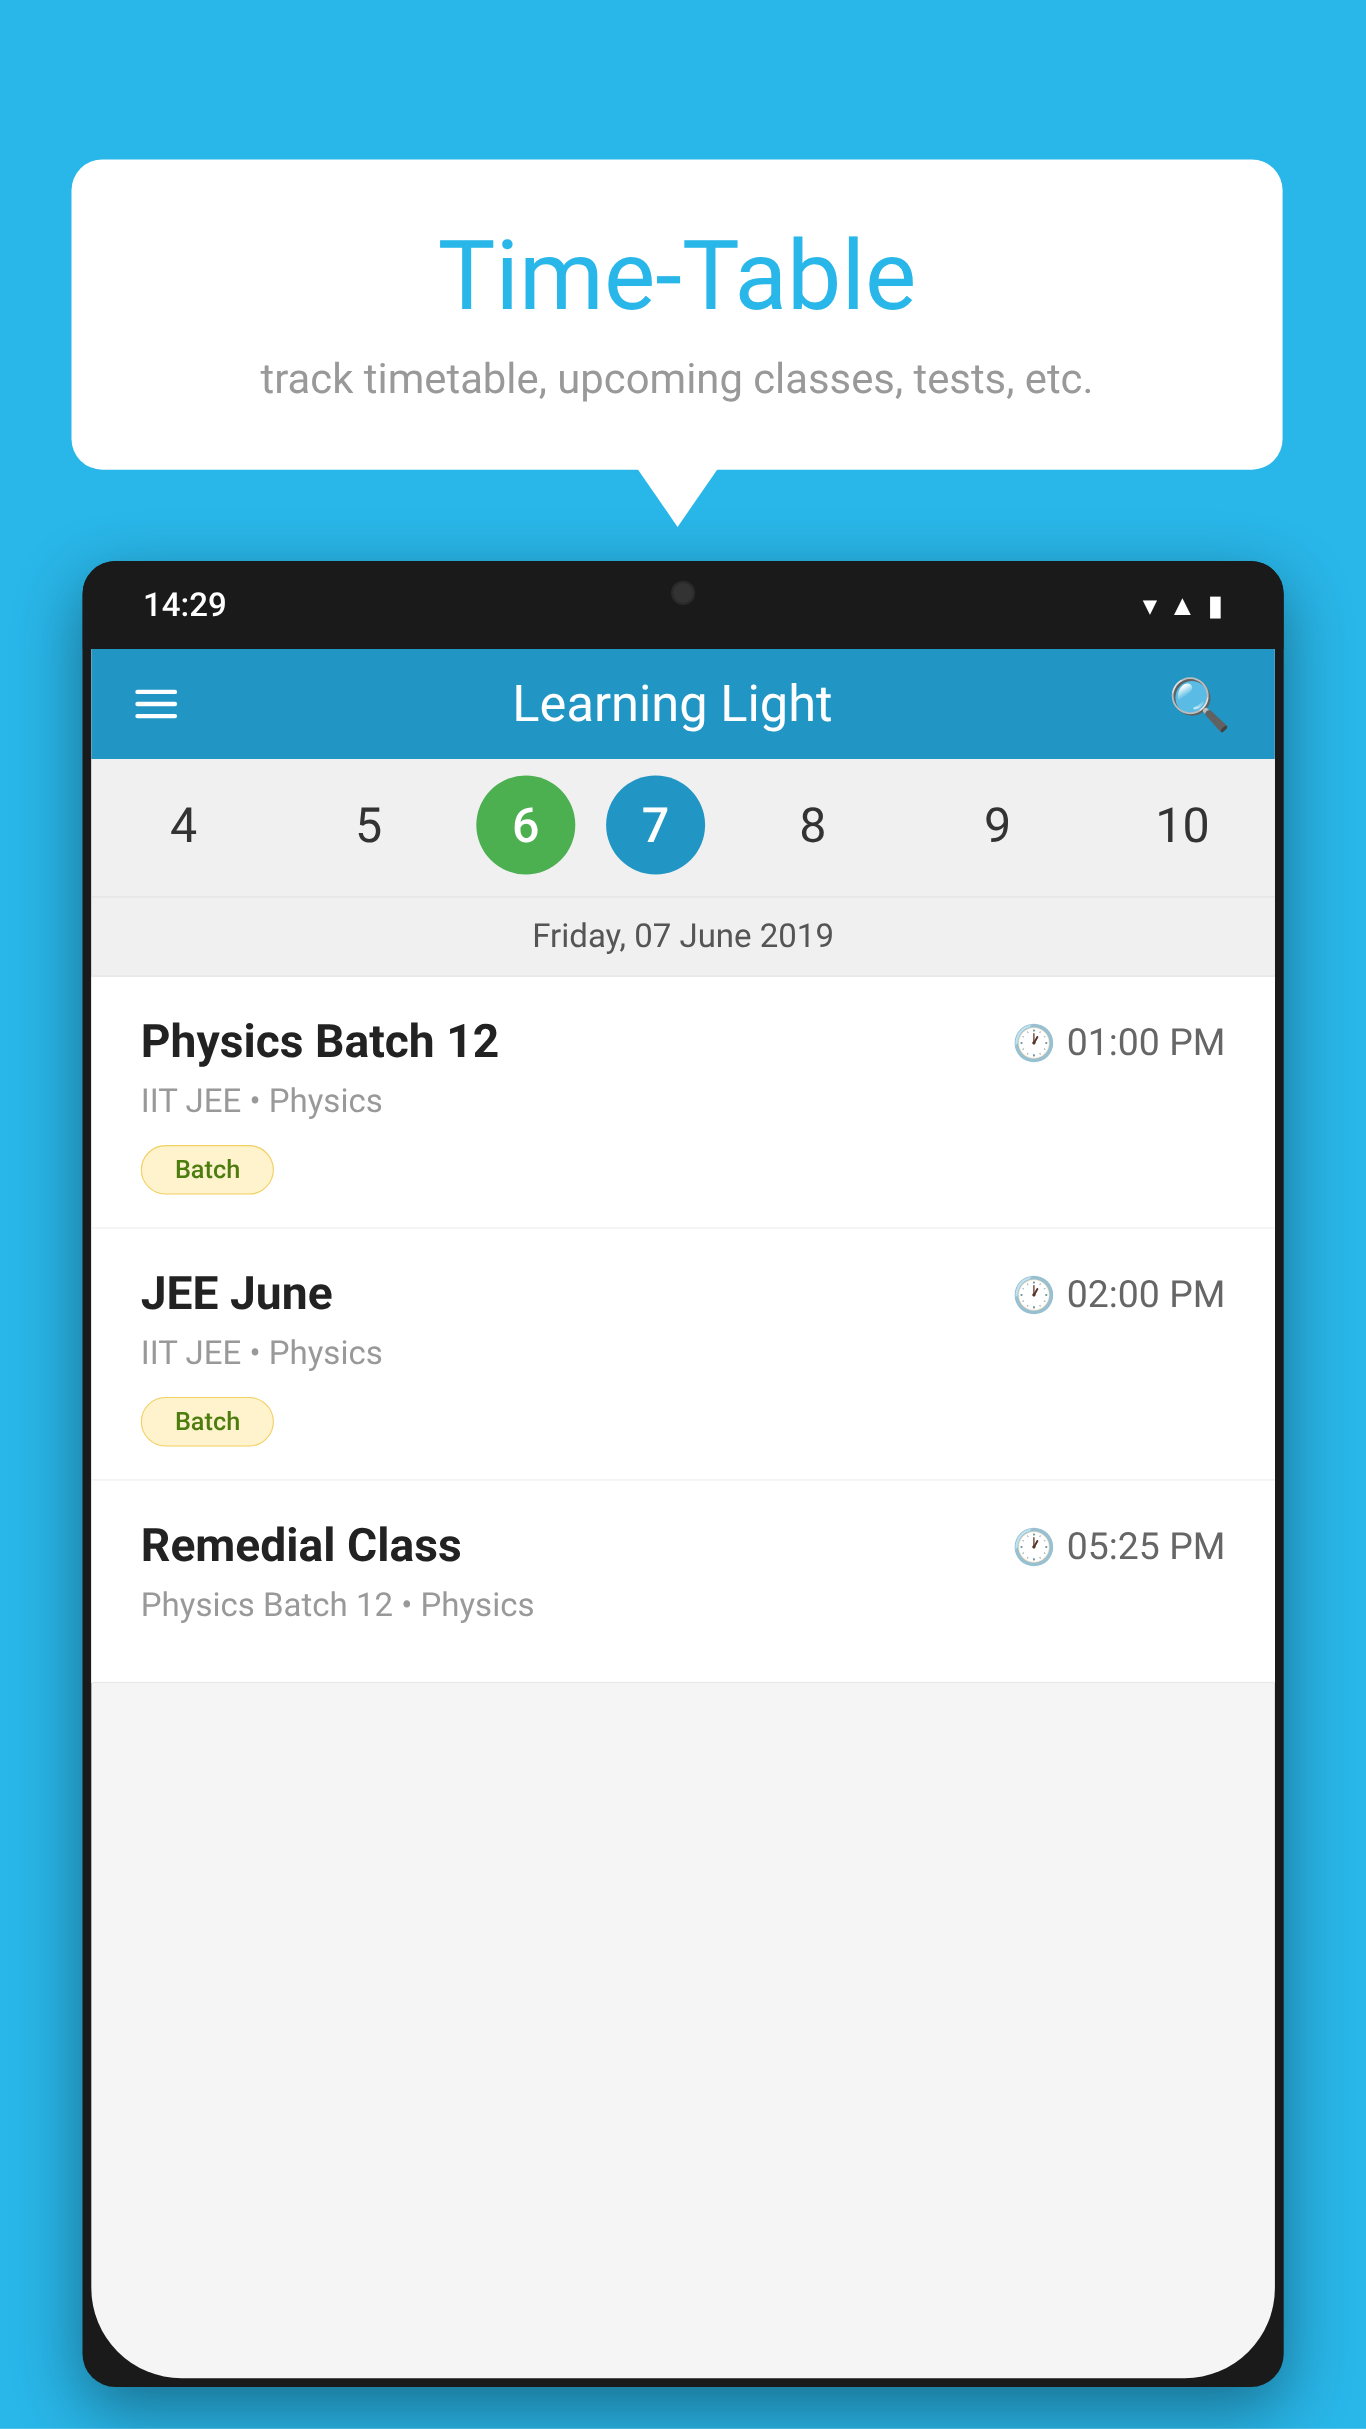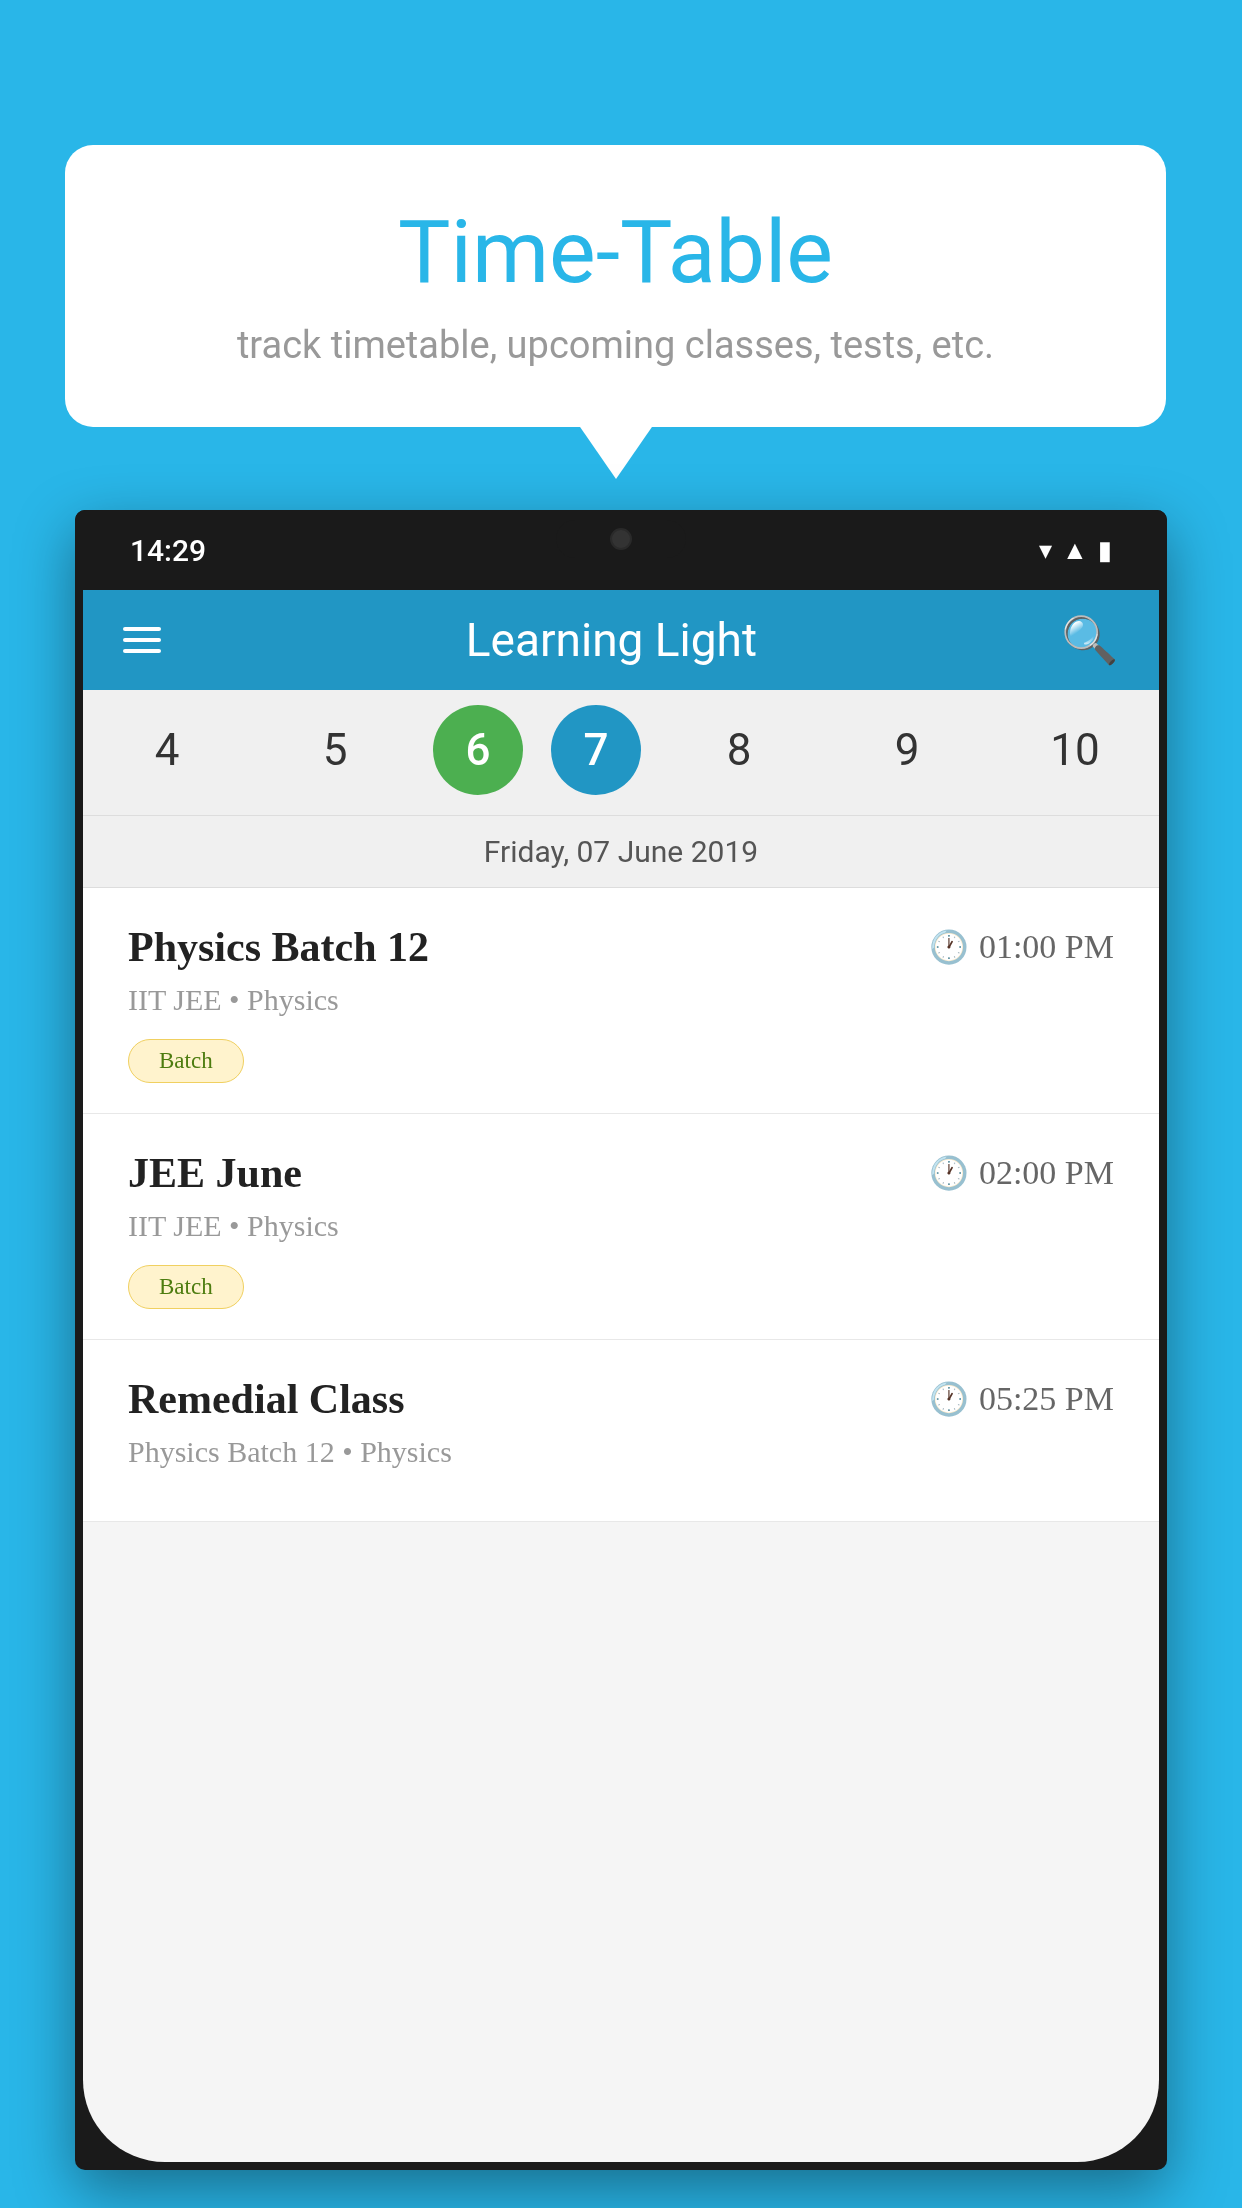--- a/index.html
+++ b/index.html
@@ -62,21 +62,21 @@
       top: 510px;
       left: 75px;
       right: 75px;
       bottom: 0;
     }
 
     .phone-frame {
       width: 100%;
       height: 1660px;
       background: #1a1a1a;
-      border-radius: 10px;
+      border-radius: 30px;
       position: relative;
       box-shadow: 0 20px 60px rgba(0,0,0,0.4);
       overflow: hidden;
     }
 
     
     .phone-top-bar {
       background: #1a1a1a;
       height: 80px;
       display: flex;
@@ -230,21 +230,20 @@
     
     .classes-list {
       background: white;
       overflow-y: auto;
     }
 
     .class-card {
       background: white;
       padding: 35px 45px 30px;
       border-bottom: 1px solid #e8e8e8;
-      font-family: Liberation Serif, serif;
     }
 
     .class-card-header {
       display: flex;
       justify-content: space-between;
       align-items: center;
       margin-bottom: 12px;
     }
 
     .class-name {

